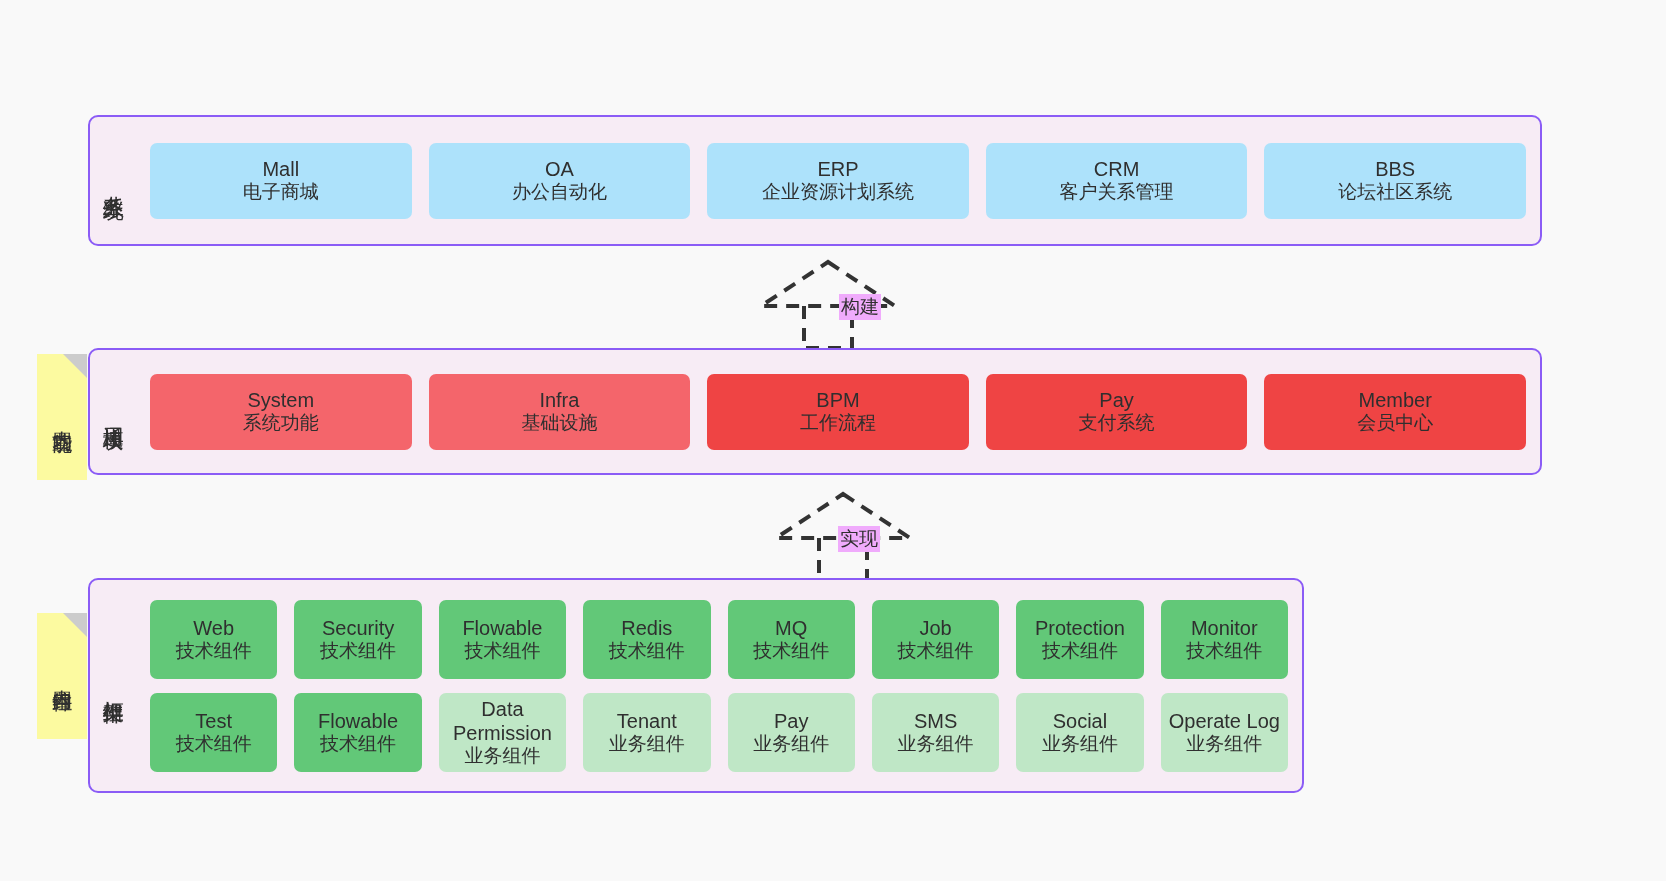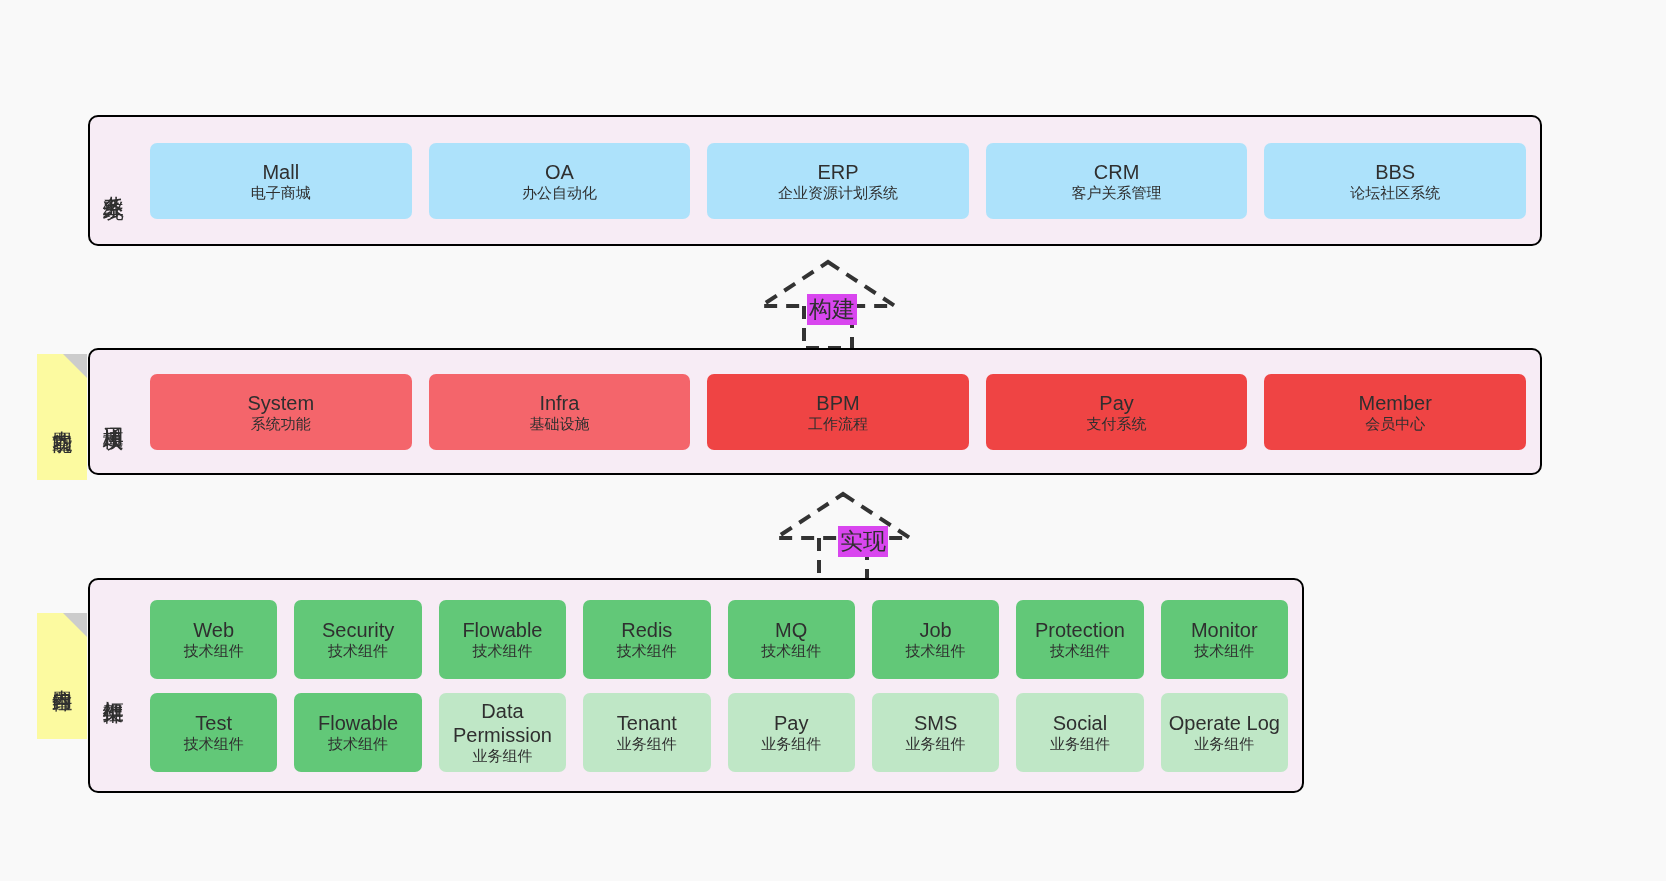--- a/index.html
+++ b/index.html
@@ -13,21 +13,21 @@
     font-family: "Liberation Sans", "DejaVu Sans", sans-serif;
     color: #333333;
     position: relative;
     overflow: hidden;
   }
 
   
   .layer {
     position: absolute;
     background: #f7ecf5;
-    border: 2px solid #000000;
+    border: 2px solid #8b5cf6;
     border-radius: 10px;
     display: flex;
     align-items: stretch;
   }
   .layer-title {
     flex: 0 0 auto;
     width: 46px;
     display: flex;
     align-items: center;
     justify-content: center;
@@ -62,21 +62,21 @@
     text-align: center;
     line-height: 1.2;
     padding: 4px 6px;
   }
   .cell .t1 {
     font-size: 20px;
     color: #2f2f2f;
     white-space: nowrap;
   }
   .cell .t2 {
-    font-size: 15px;
+    font-size: 19px;
     color: #2f2f2f;
     white-space: nowrap;
   }
   .cell.wrap .t1 { white-space: normal; }
 
   
   .fill-blue        { background: #ade2fb; }
   .fill-red         { background: #f4656b; }
   .fill-pink        { background: #ef4444; }
   .fill-green-dark  { background: #62c878; }
@@ -106,25 +106,26 @@
     border-left: 24px solid transparent;
   }
 
   
   .arrow {
     position: absolute;
   }
   .arrow svg { display: block; }
   .arrow-label {
     position: absolute;
-    font-size: 23px;
-    color: #2f2f2f;
-    background: #d946ef;
+    font-size: 19px;
+    color: #2f2f2f;
+    background: #f0abfc;
     padding: 0 2px;
     white-space: nowrap;
+    margin-left: 32px;
   }
 </style>
 </head>
 <body>
 
 <div class="layer" id="layer-business" style="left:88px; top:115px; width:1454px; height:131px;">
   <div class="layer-title">业务系统</div>
   <div class="layer-body">
     <div class="row" id="business-row" style="height:76px;">
         <div class="cell fill-blue">
@@ -192,21 +193,21 @@
         </div>
       </div>
   </div>
 </div>
 
 <div class="arrow" style="left:770px; top:490px;">
   <svg width="146" height="92" viewBox="0 0 146 92">
     <path d="M73 4 L140 48 L6 48 Z" fill="#f9f9f9" stroke="#333333" stroke-width="4" stroke-dasharray="13,9" stroke-linejoin="miter"></path>
     <path d="M49 48 L49 90 L97 90 L97 48" fill="none" stroke="#333333" stroke-width="4" stroke-dasharray="13,9"></path>
   </svg>
-  <div class="arrow-label" style="left:68px; top:36px;">实现</div>
+  <div class="arrow-label" style="left:36px; top:36px;">实现</div>
 </div>
 
 <div class="sticky" id="sticky-framework" style="left:37px; top:613px; width:50px; height:126px;">
   <span class="fold"></span>
   <span>内置组件</span>
 </div>
 
 <div class="layer" id="layer-framework" style="left:88px; top:578px; width:1216px; height:215px;">
   <div class="layer-title">框架组件</div>
   <div class="layer-body">

